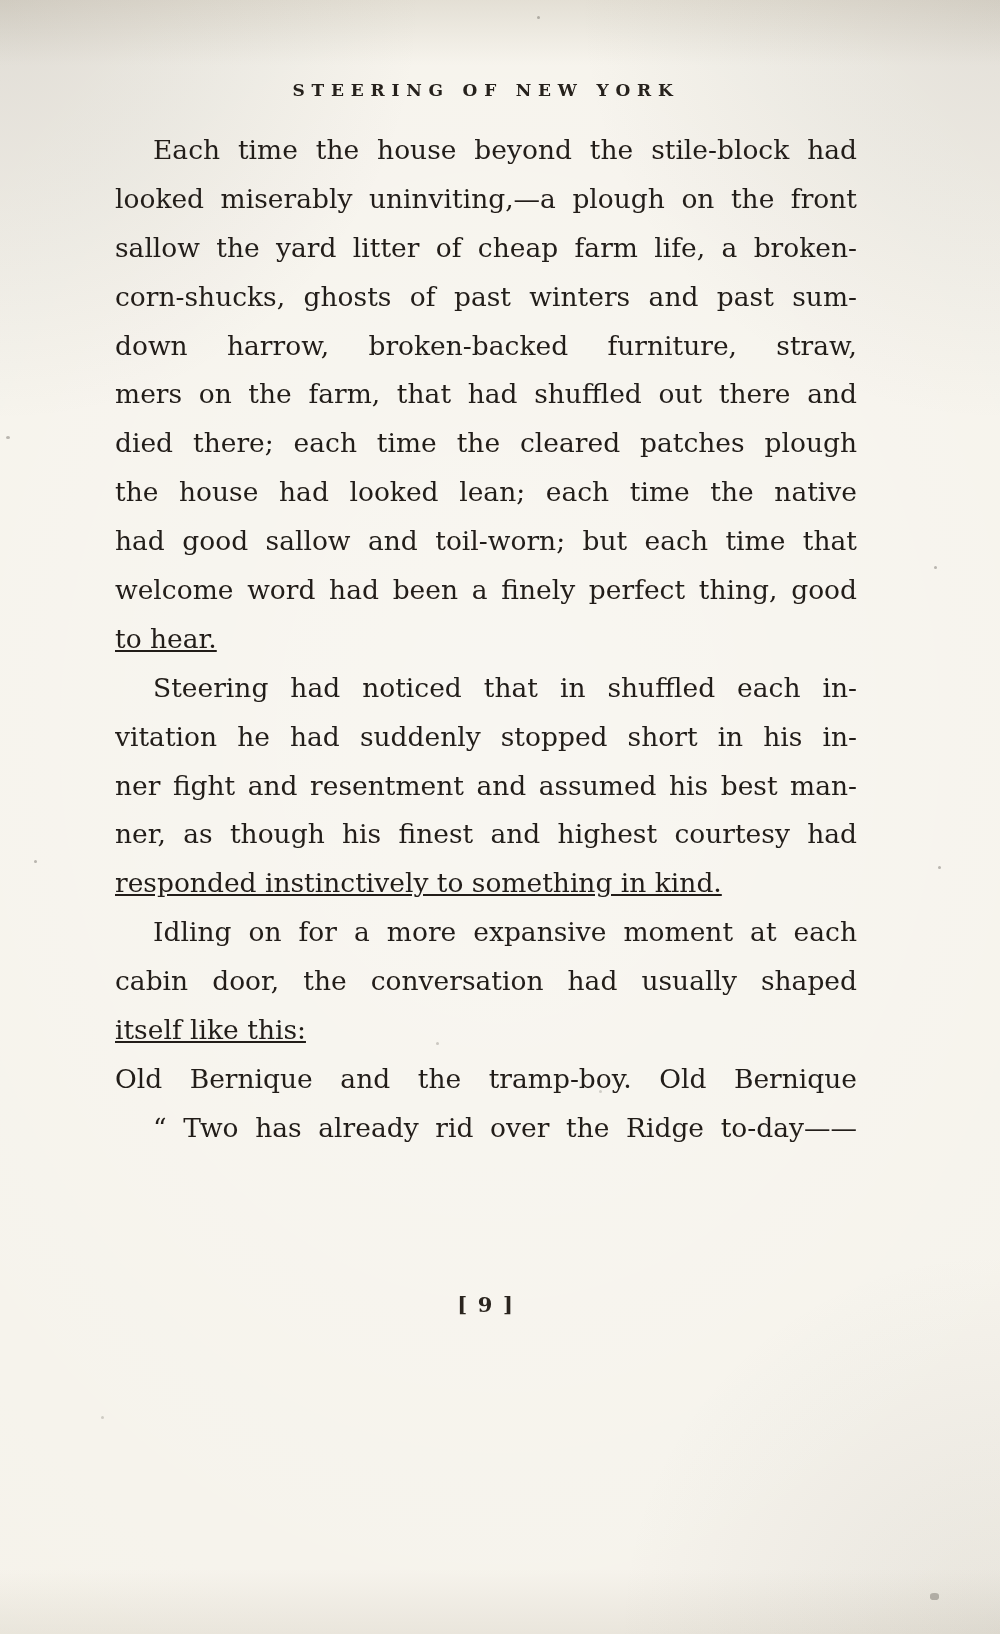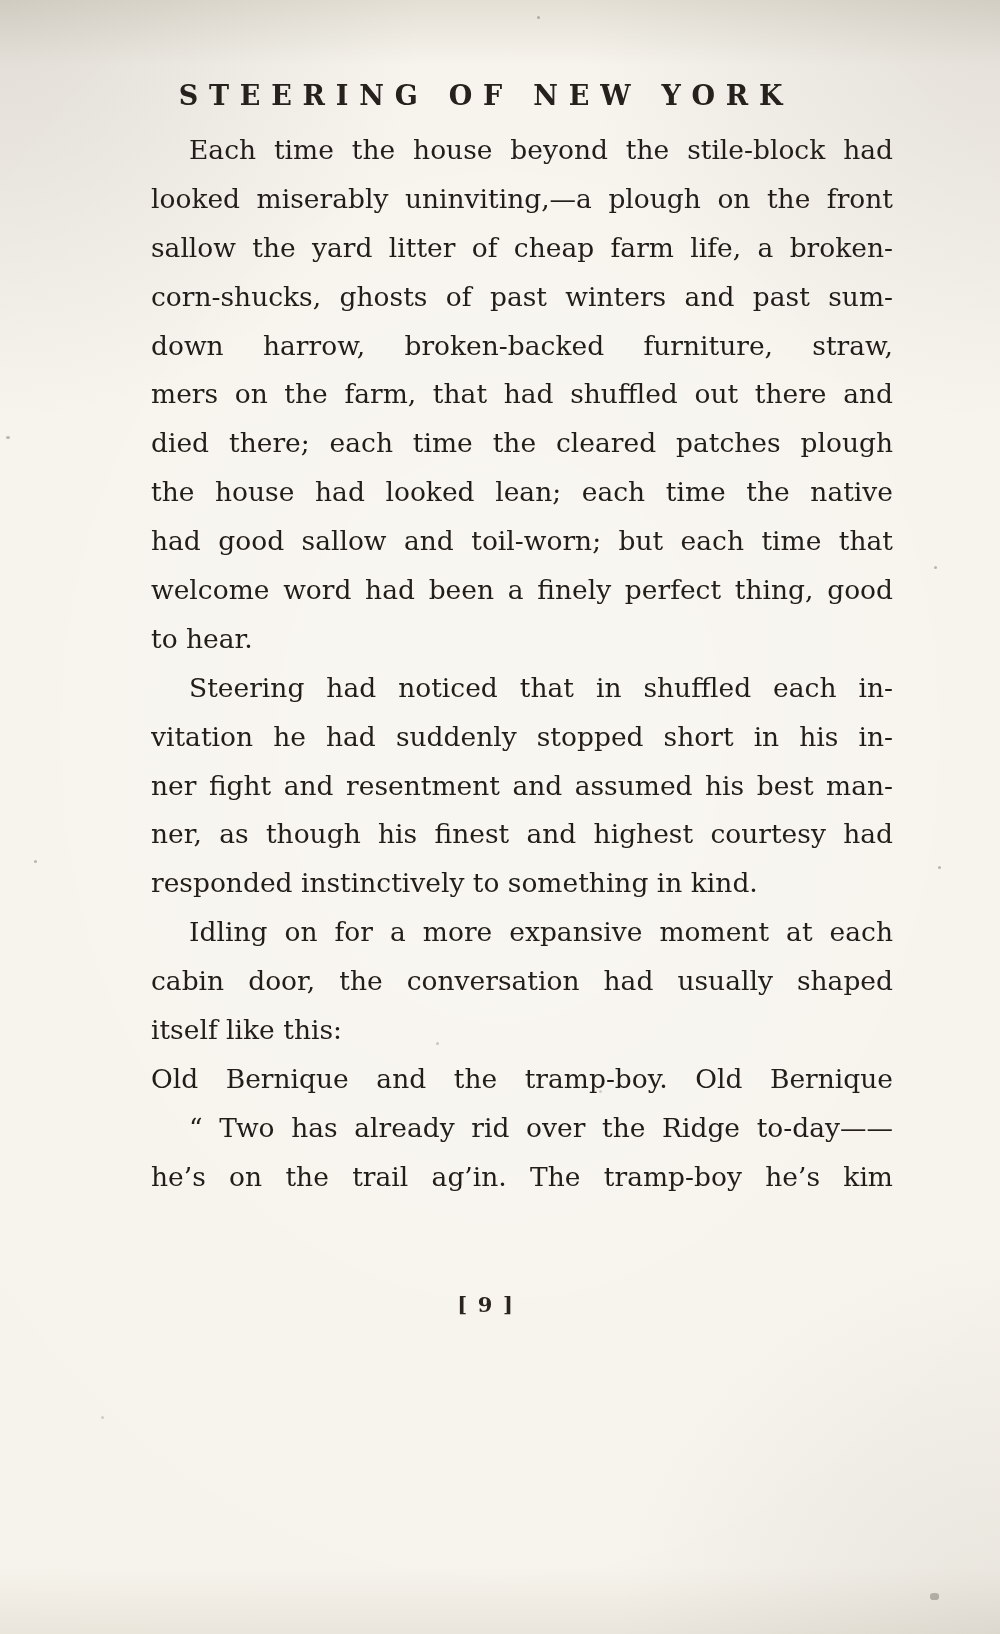--- a/index.html
+++ b/index.html
@@ -23,48 +23,48 @@
       radial-gradient(circle at 100% 100%, rgba(110,104,94,0.10), rgba(110,104,94,0) 20%),
       linear-gradient(to bottom, rgba(205,198,183,0.45), rgba(205,198,183,0) 4%, rgba(205,198,183,0) 96%, rgba(205,198,183,0.30)),
       radial-gradient(140% 110% at 50% 45%, rgba(255,255,255,0.35), rgba(255,255,255,0) 70%);
   }
   .running-header {
     position: absolute;
     top: 80px;
     left: 115px;
     width: 742px;
     text-align: center;
-    font-size: 27px;
+    font-size: 17px;
     font-weight: 700;
     letter-spacing: 0.40em;
     color: #26211c;
     white-space: nowrap;
   }
   .page-body {
     position: absolute;
     top: 126px;
     left: 115px;
     width: 742px;
     font-size: 26.5px;
     line-height: 48.9px;
     color: #221d19;
-    margin-left: 36px;
   }
   .para { margin: 0; }
   .line {
     text-align: justify;
     text-align-last: justify;
     white-space: normal;
     overflow: hidden;
     height: 48.9px;
   }
   .line.indent { text-indent: 38px; }
   .line.last {
     text-align: center;
     text-align-last: left;
+    text-decoration: underline;
   }
   .folio {
     position: absolute;
     top: 1292px;
     left: 115px;
     width: 742px;
     text-align: center;
     font-size: 21px;
     font-weight: 700;
     letter-spacing: 0.08em;
@@ -114,21 +114,20 @@
         <div class="line last">responded instinctively to something in kind.</div>
       </div>
       <div class="para">
         <div class="line indent">Idling on for a more expansive moment at each</div>
         <div class="line">cabin door, the conversation had usually shaped</div>
         <div class="line last">itself like this:</div>
       </div>
       <div class="para">
         <div class="line">Old Bernique and the tramp-boy.  Old Bernique</div>
         <div class="line indent">“ Two has already rid over the Ridge to-day——</div>
-        <div class="line">he’s on the trail ag’in.  The tramp-boy he’s kim</div>
       </div>
     </div>
 
   <div class="folio">[ 9 ]</div>
 
   <span class="speck s1"></span>
   <span class="speck s2"></span>
   <span class="speck s3"></span>
   <span class="speck s4"></span>
   <span class="speck s5"></span>

